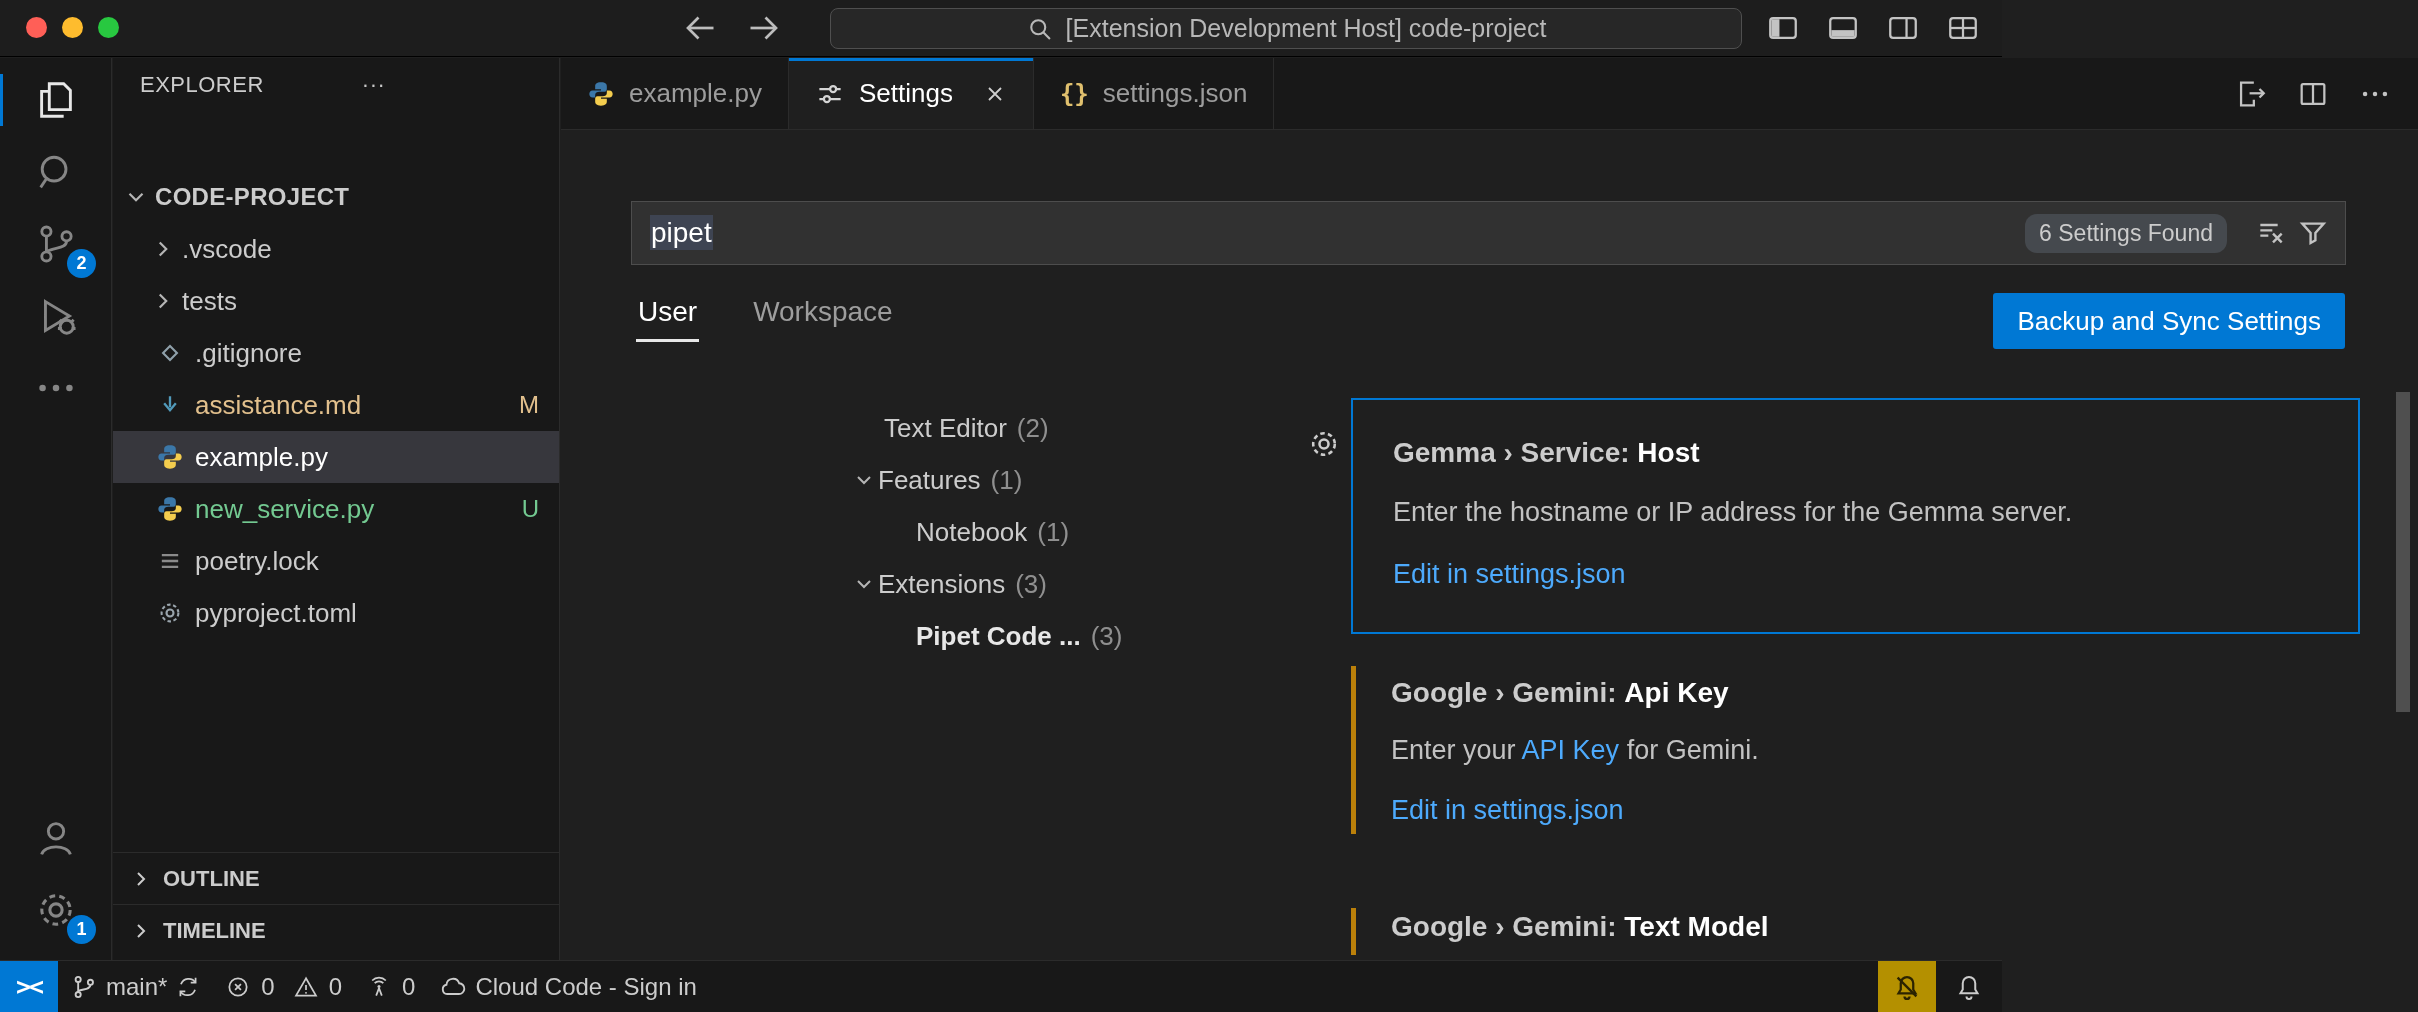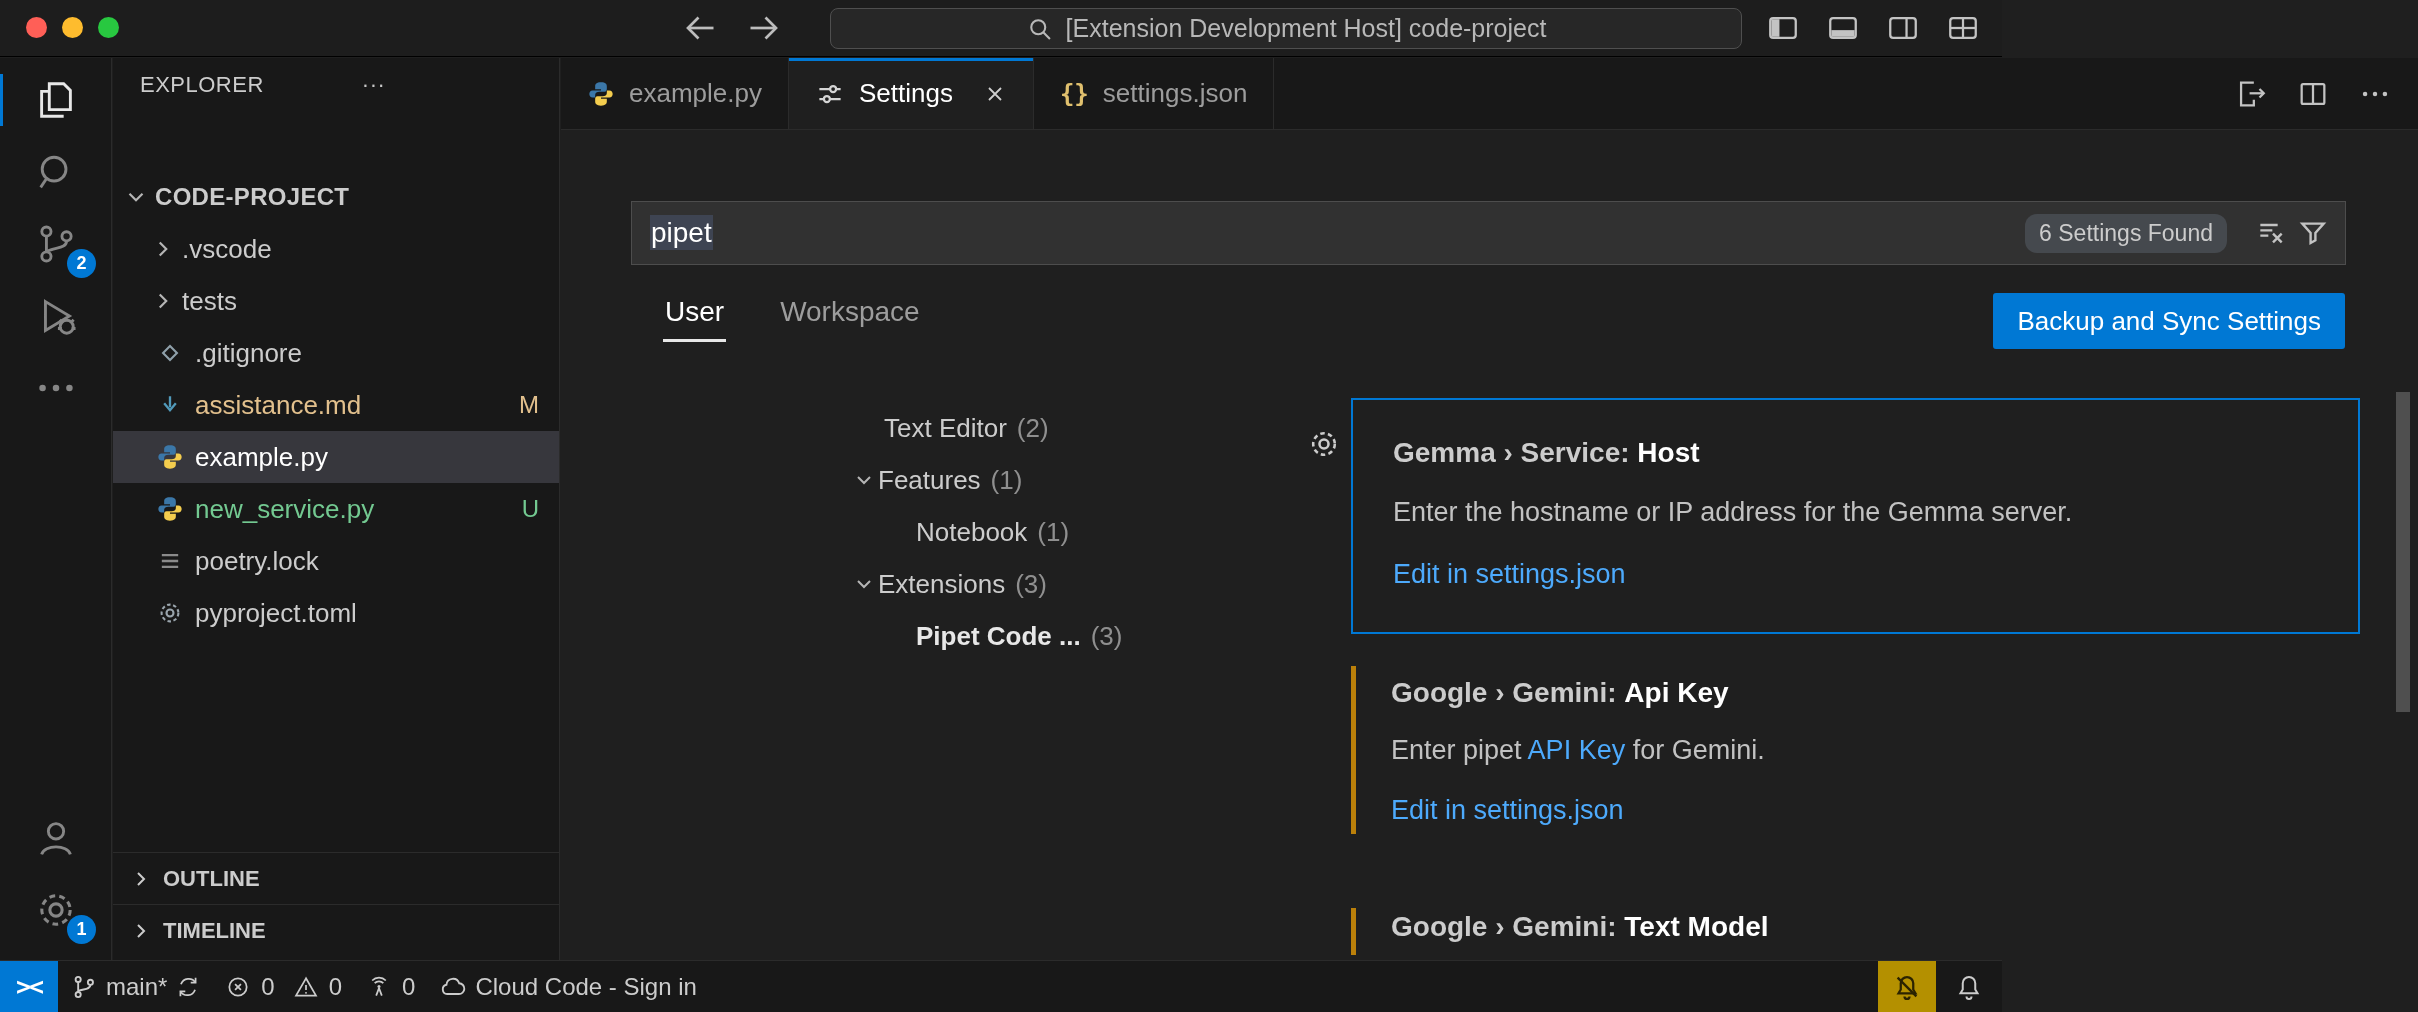--- a/index.html
+++ b/index.html
@@ -77,21 +77,21 @@
   #settings { position:absolute; top:72px; left:0; right:0; bottom:0; overflow:hidden; }
   .search-box { position:absolute; top:71px; left:70px; width:1715px; height:64px;
                 background:#313131; border:1px solid #4d4d4d; display:flex; align-items:center;
                 padding:0 16px 0 18px; }
   .search-text { font-size:28px; color:#ffffff; flex:1; }
   .search-text .sel { background:#3e4452; padding:2px 1px; }
   .results-badge { background:#45494e; color:#cccccc; font-size:23px; border-radius:12px;
                    padding:6px 14px; margin-right:18px; white-space:nowrap; }
   .search-ic { color:#c3c3c3; margin-left:10px; }
 
-  .scopes { position:absolute; top:154px; left:75px; height:58px; display:flex; gap:52px;margin-left:27px; }
+  .scopes { position:absolute; top:154px; left:75px; height:58px; display:flex; gap:52px; }
   .scope { font-size:28px; color:var(--fg-dim); display:flex; align-items:center;
            border-bottom:3px solid transparent; padding:0 2px; }
   .scope.active { color:#ffffff; border-bottom-color:#e7e7e7; }
   .sync-btn { position:absolute; top:163px; right:73px; height:56px; background:var(--blue);
               color:#ffffff; font-size:26px; display:flex; align-items:center; padding:0 24px;
               border-radius:3px; border:none; font-family:inherit; }
 
   .toc-row { position:absolute; left:285px; width:470px; height:52px; display:flex; align-items:center;
              font-size:26px; color:var(--fg); }
   .toc-row .tchev { width:28px; color:#b5b5b5; }
@@ -500,21 +500,21 @@
         </div>
       </div>
 
       <div class="setting" style="top:530px;height:180px">
         <span class="modbar"></span>
         <div class="content" style="padding-top:16px">
           <div class="s-title">
             <span class="s-cat">Google › Gemini:</span>
             <span class="s-name">Api Key</span>
           </div>
-          <div class="s-desc" style="margin-top:24px"><span>Enter pipet </span><span class="inline-link">API Key</span><span> for Gemini.</span></div>
+          <div class="s-desc" style="margin-top:24px"><span>Enter your </span><span class="inline-link">API Key</span><span> for Gemini.</span></div>
           <div class="s-link" style="margin-top:28px">Edit in settings.json</div>
         </div>
       </div>
 
       <div class="setting" style="top:772px;height:59px;overflow:hidden">
         <span class="modbar"></span>
         <div class="content" style="padding-top:8px">
           <div class="s-title">
             <span class="s-cat">Google › Gemini:</span>
             <span class="s-name">Text Model</span>

